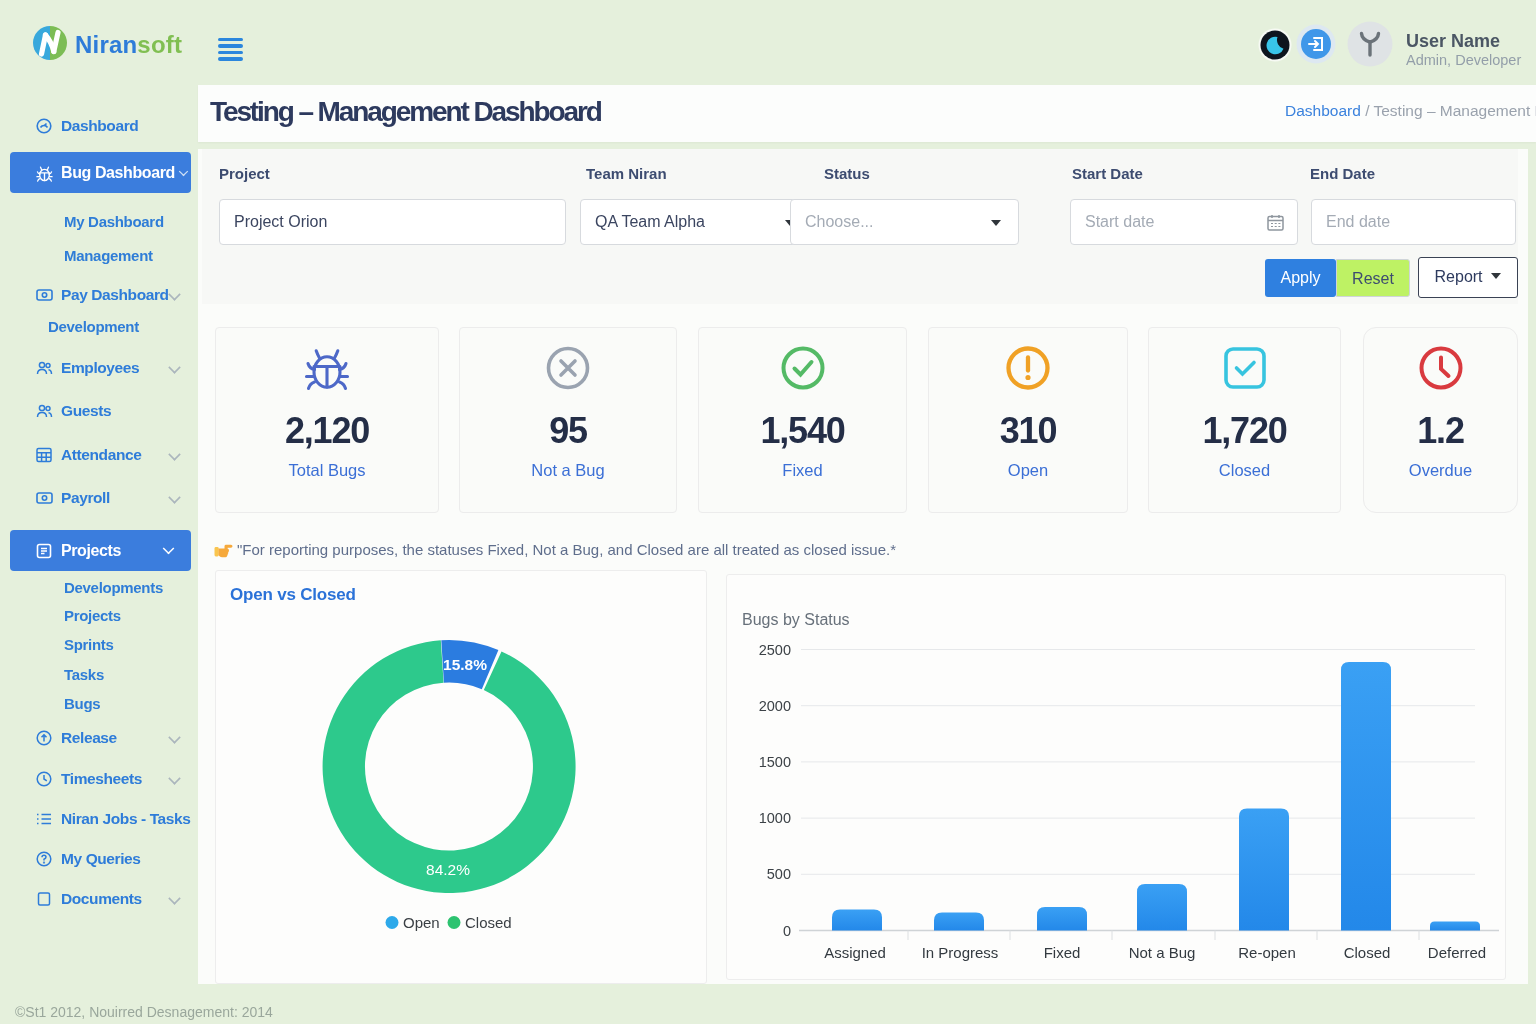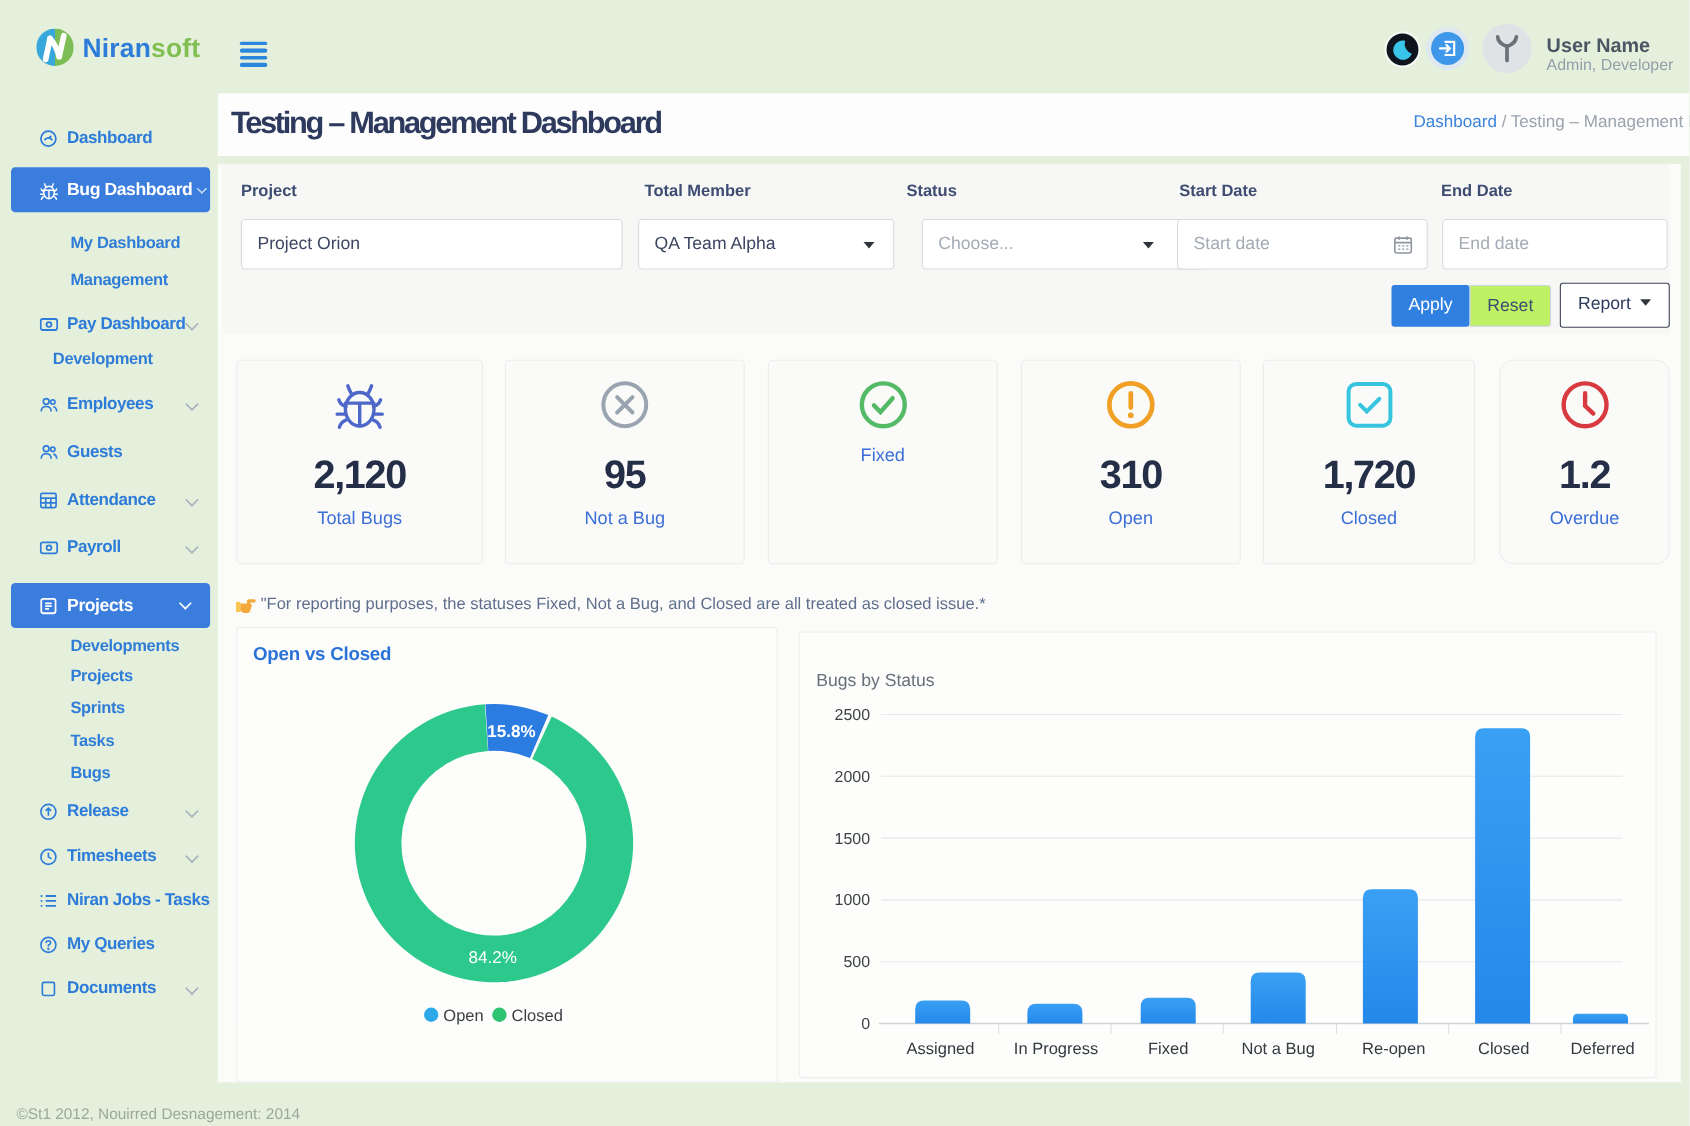--- a/index.html
+++ b/index.html
@@ -92,27 +92,27 @@
 <div id="urole" class="abs">Admin, Developer</div>
 
 <div id="titlebar" class="abs">
   <div id="pagetitle" class="abs">Testing – Management Dashboard</div>
   <div id="crumbs" class="abs"><span class="b">Dashboard</span><span class="g"> / Testing – Management Dashb</span></div>
 </div>
 
 <div id="contentbg" class="abs"></div>
 <div id="filterpanel" class="abs">
   <div class="abs flabel" style="left:17px;">Project</div>
-  <div class="abs flabel" style="left:384px;">Total Member</div>
+  <div class="abs flabel" style="left:384px;">Team Niran</div>
   <div class="abs flabel" style="left:622px;">Status</div>
   <div class="abs flabel" style="left:870px;">Start Date</div>
   <div class="abs flabel" style="left:1108px;">End Date</div>
   <div class="abs finput" style="left:17px; width:347px;">Project Orion</div>
   <div class="abs finput" style="left:378px; width:233px;">QA Team Alpha<div class="abs caret" style="left:204px;"></div></div>
-  <div class="abs finput ph" style="left:636px; width:258px;">Choose...<div class="abs caret" style="left:200px;"></div></div>
+  <div class="abs finput ph" style="left:588px; width:229px;">Choose...<div class="abs caret" style="left:200px;"></div></div>
   <div class="abs finput ph" style="left:868px; width:228px;">Start date
     <svg class="abs" style="left:196px;top:14px;" width="17" height="17" viewBox="0 0 17 17">
         <g stroke="#8f969e" stroke-width="1.5" fill="none">
           <rect x="1" y="2.5" width="15" height="13.5" rx="1.5"></rect>
           <path d="M1 6.5 H16 M5 1 V4 M12 1 V4"></path>
           <path d="M4 9.5 H6 M7.7 9.5 H9.7 M11.4 9.5 H13.4 M4 12.5 H6 M7.7 12.5 H9.7 M11.4 12.5 H13.4" stroke-width="1.2"></path>
         </g>
       </svg>
   </div>
   <div class="abs finput ph" style="left:1109px; width:205px;">End date</div>
@@ -142,21 +142,21 @@
     </svg>
   <div class="cnum">95</div><div class="clab">Not a Bug</div>
 </div>
 <div class="abs card" style="left:698px; width:209px;">
   <svg width="46" height="46" viewBox="0 0 46 46">
       <g stroke="#54ba66" stroke-width="4" fill="none" stroke-linecap="round">
     <circle cx="23" cy="23" r="19.5"></circle>
         <path d="M 14.5 23.5 L 20.5 29.5 L 31.5 17"></path>
   </g>
     </svg>
-  <div class="clab">Fixed</div>
+  <div class="cnum">1,540</div><div class="clab">Fixed</div>
 </div>
 <div class="abs card" style="left:928px; width:200px;">
   <svg width="46" height="46" viewBox="0 0 46 46">
       <g stroke="#f0a125" stroke-width="4.3" fill="none" stroke-linecap="round">
     <circle cx="23" cy="23" r="19.5"></circle>
         <path d="M 23 12.5 L 23 25.5"></path>
         <circle cx="23" cy="32.5" r="1" fill="#f0a125" stroke-width="3.2"></circle>
   </g>
     </svg>
   <div class="cnum">310</div><div class="clab">Open</div>

